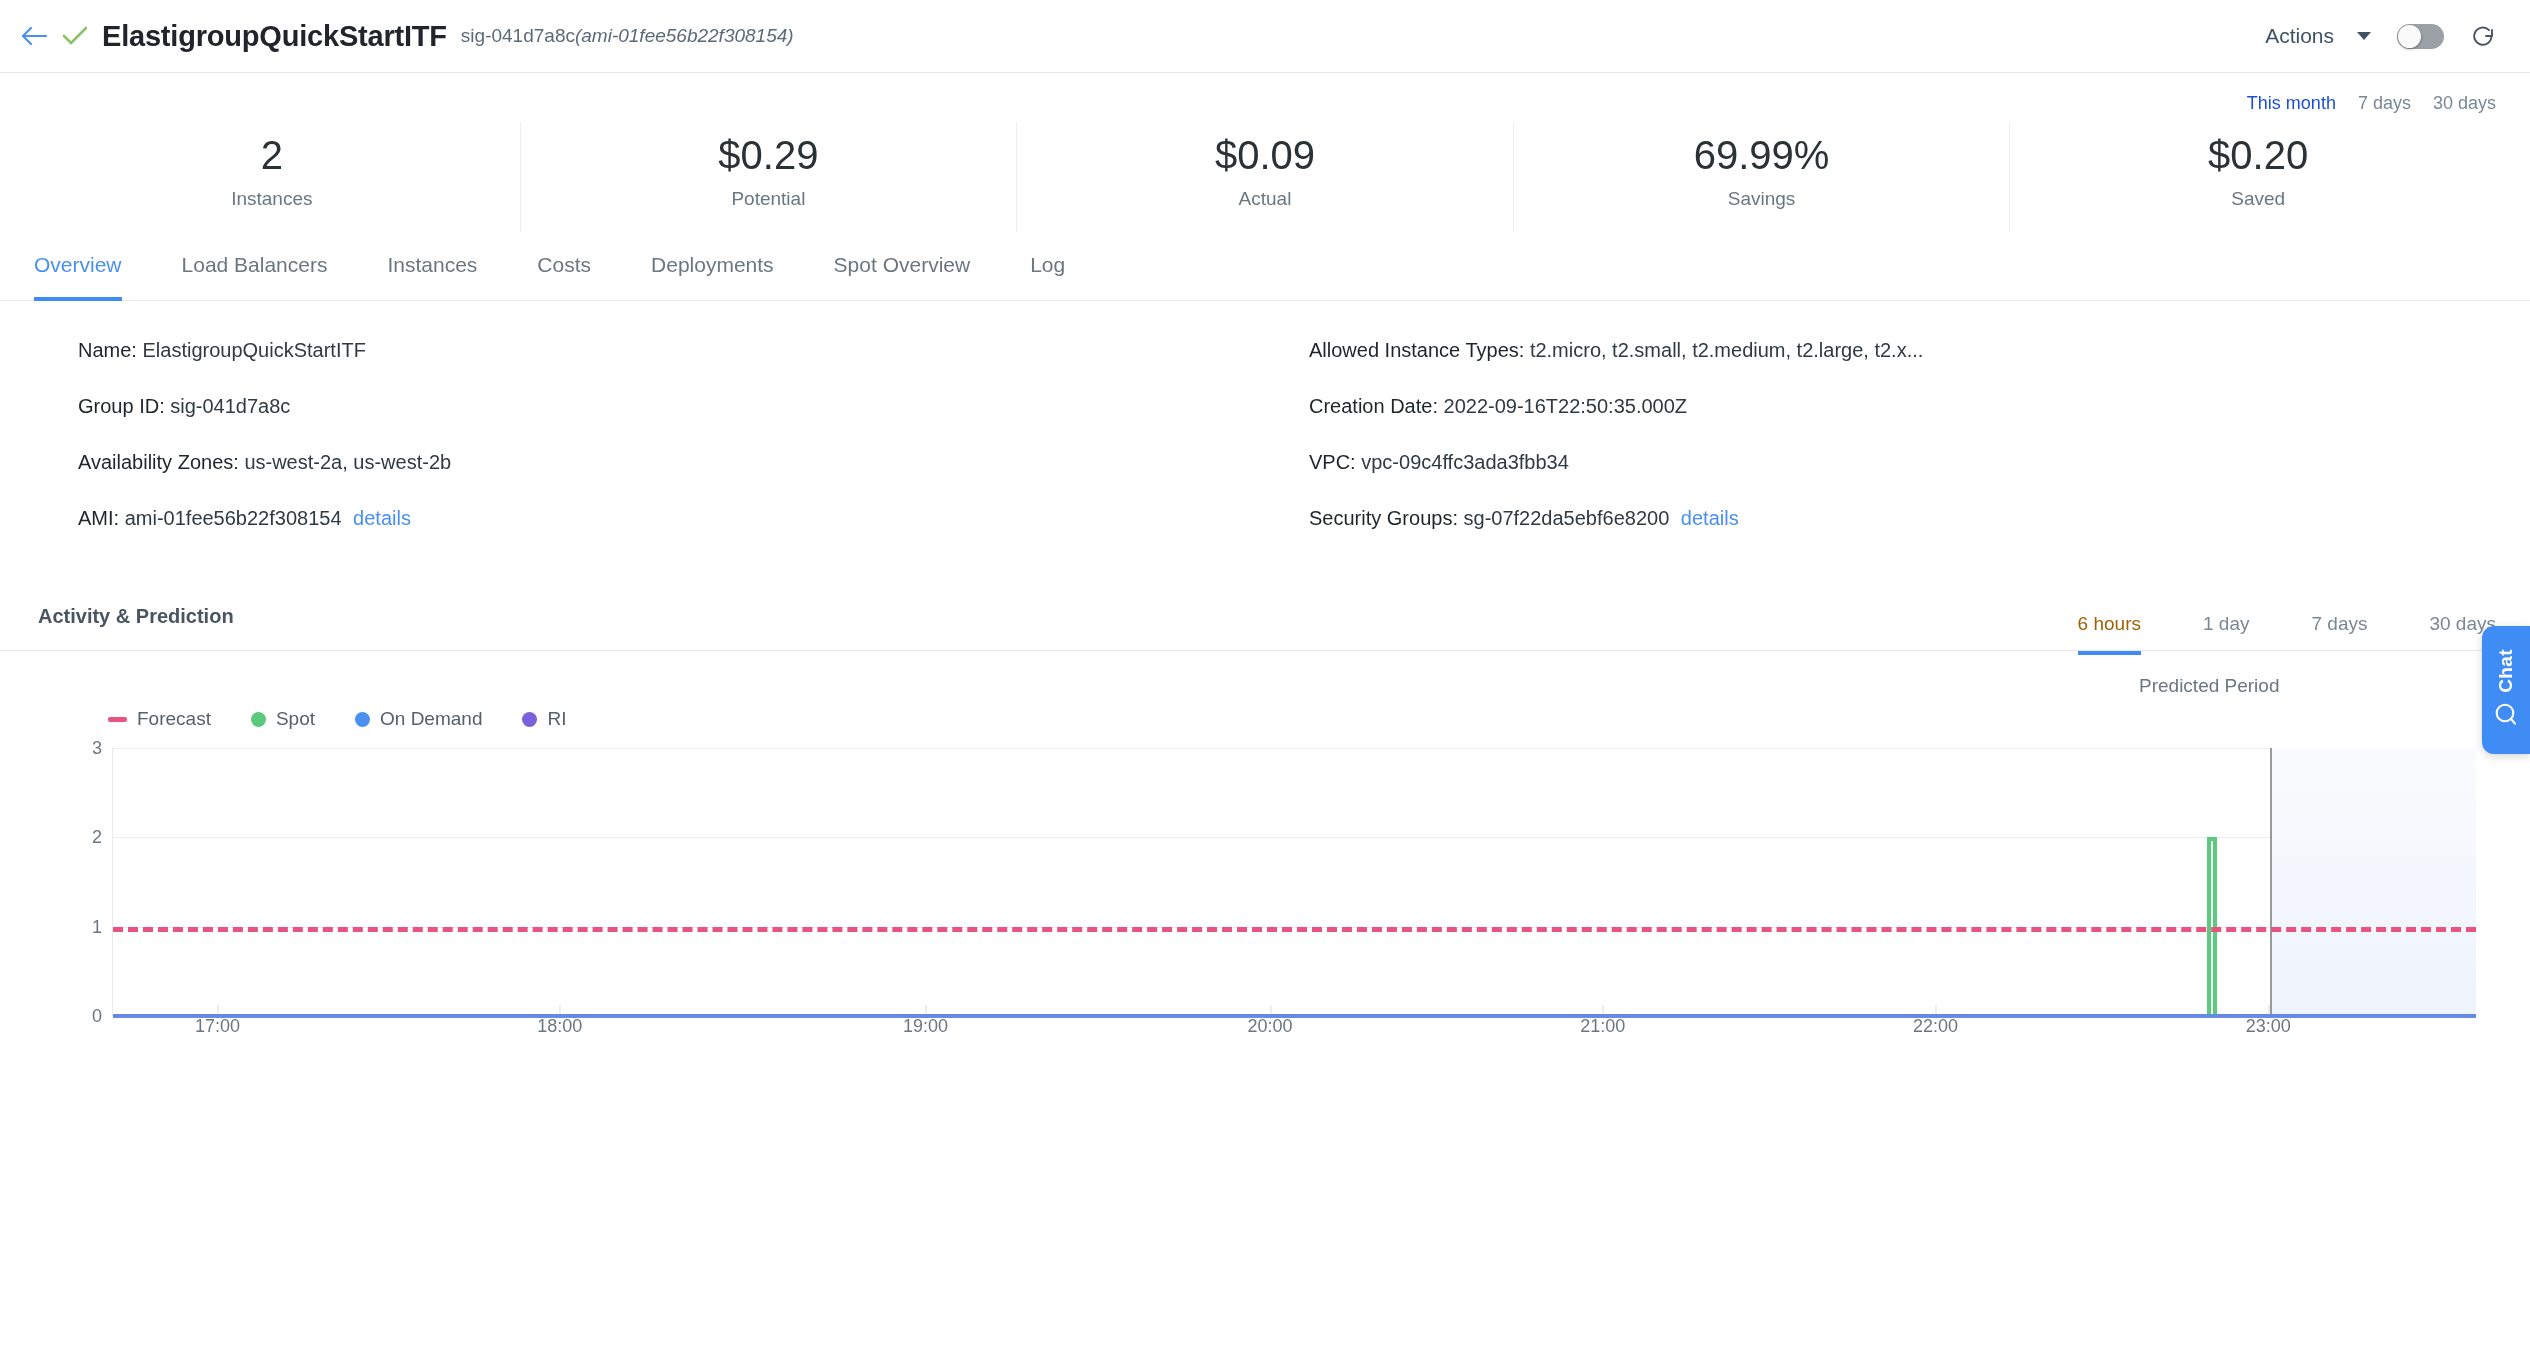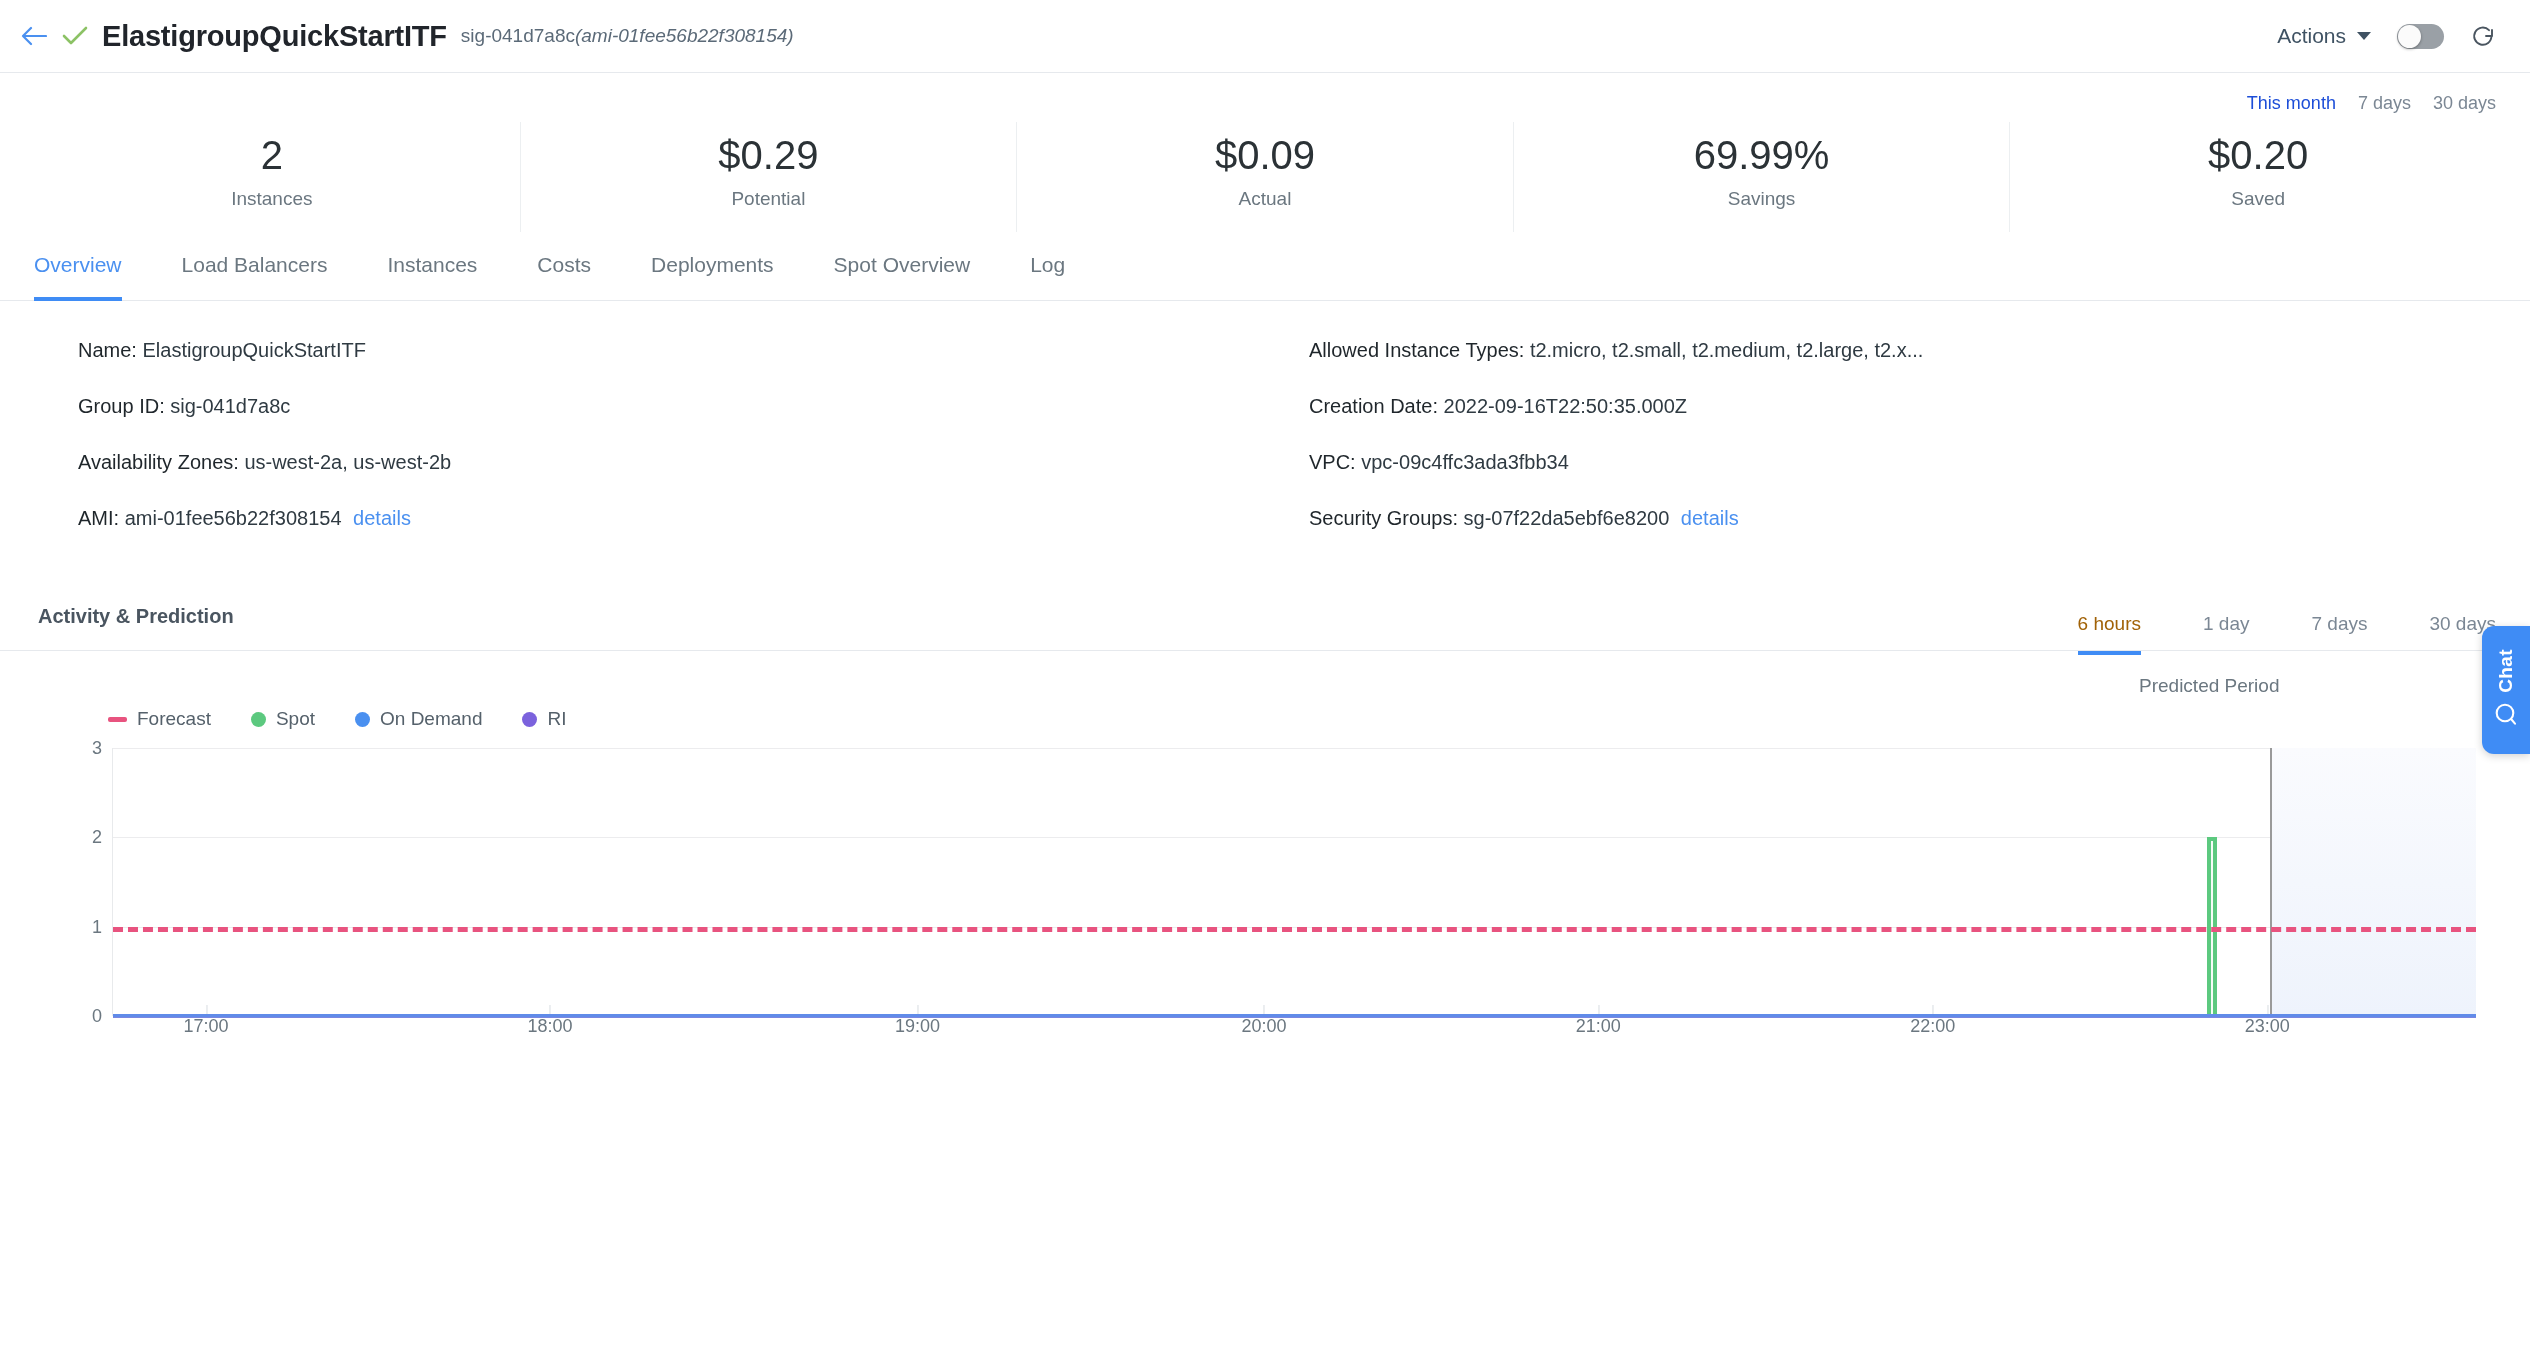--- a/index.html
+++ b/index.html
@@ -50,21 +50,21 @@
     margin-left: auto;
     display: flex;
     align-items: center;
     gap: 26px;
   }
   .actions-btn {
     font-size: 21px;
     color: #3f5263;
     display: flex;
     align-items: center;
-    gap: 11px;
+    gap: 23px;
     cursor: pointer;
   }
   .caret {
     width: 0; height: 0;
     border-left: 7px solid transparent;
     border-right: 7px solid transparent;
     border-top: 8px solid #3f5263;
   }
   .toggle {
     width: 47px; height: 25px;
@@ -270,21 +270,21 @@
     opacity: .55;
   }
   .spot-spike {
     position: absolute;
     border: 4px solid #5cc97f;
     border-bottom: none;
     background: rgba(92,201,127,.06);
   }
   .xaxis {
     position: absolute;
-    left: 70px; right: 20px;
+    left: 82px; right: 20px;
     top: 100%;
     height: 40px;
   }
   .xtick {
     position: absolute;
     top: 0;
     transform: translateX(-50%);
     font-size: 18px;
     color: #6b7780;
     text-align: center;

